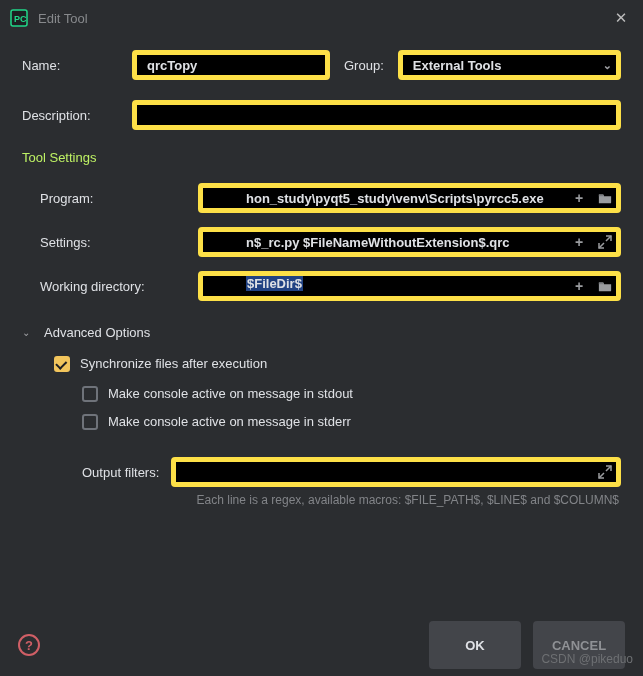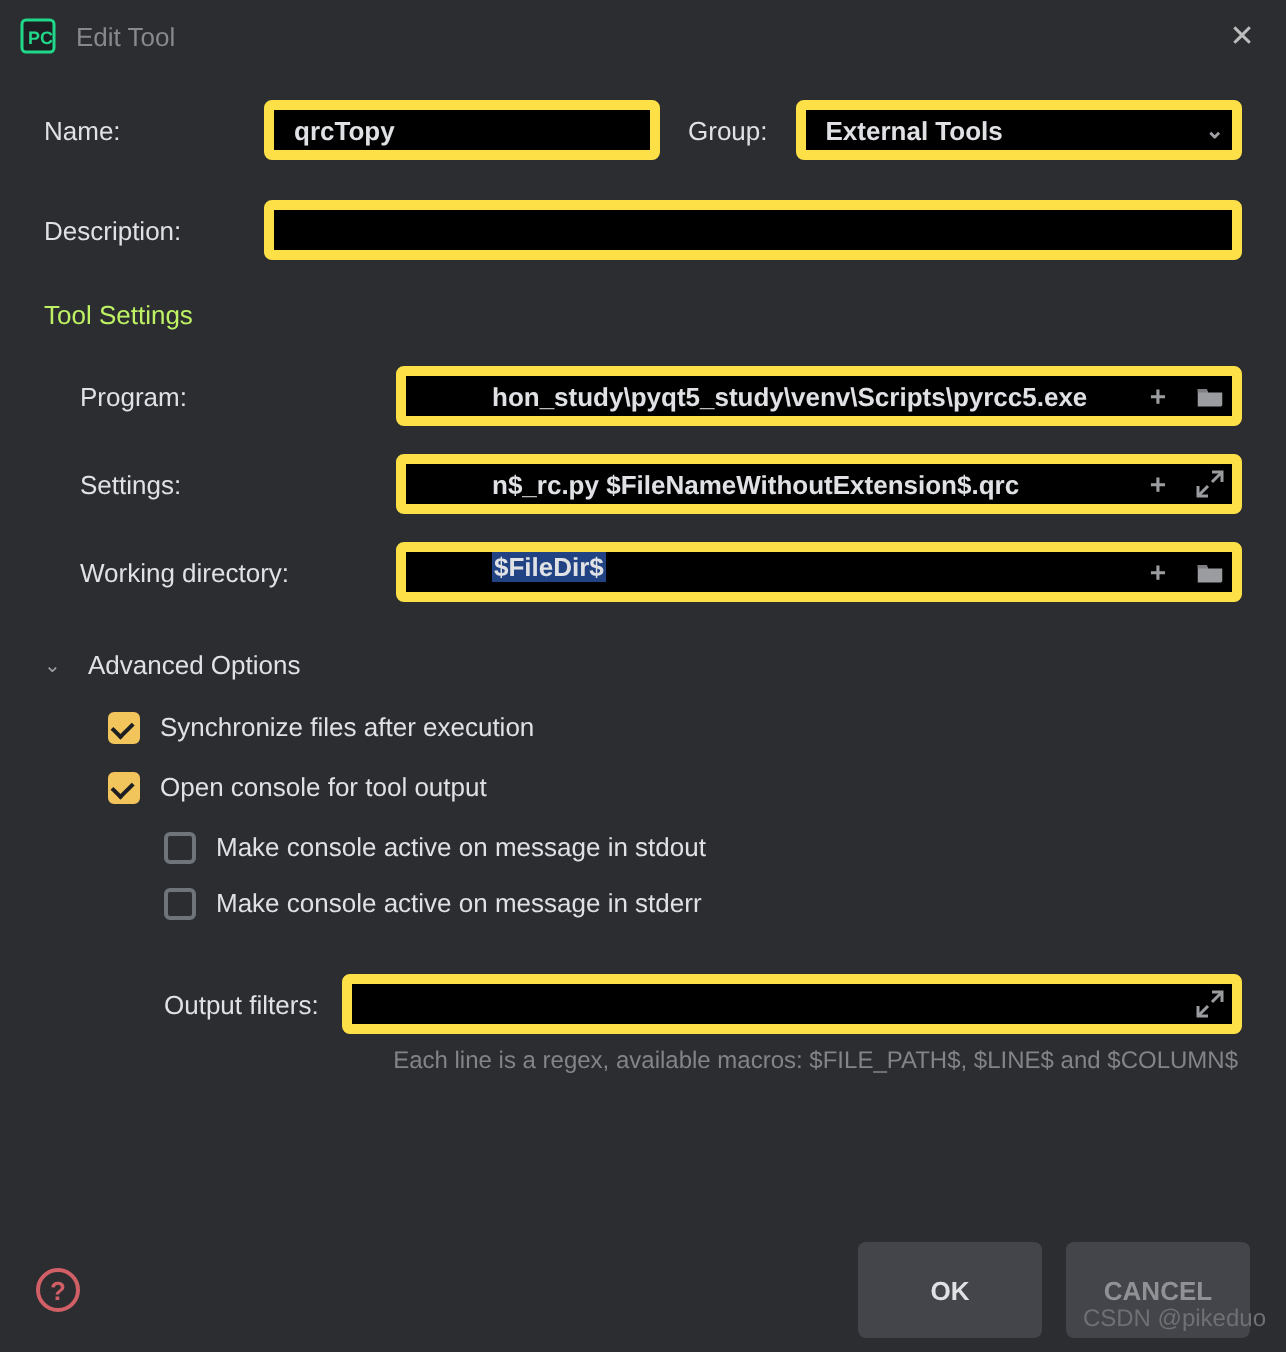--- a/index.html
+++ b/index.html
@@ -175,24 +175,20 @@
   <div class="adv-header">
     <span class="adv-chev">⌄</span>
     <span>Advanced Options</span>
   </div>
 
   <div class="checks">
     <div class="chk-row">
       <span class="chk checked"></span>
       <span>Synchronize files after execution</span>
     </div>
-    <div class="chk-row">
-      <span class="chk checked"></span>
-      <span>Open console for tool output</span>
-    </div>
     <div class="chk-row sub">
       <span class="chk"></span>
       <span>Make console active on message in stdout</span>
     </div>
     <div class="chk-row sub">
       <span class="chk"></span>
       <span>Make console active on message in stderr</span>
     </div>
 
     <div class="of-row">

